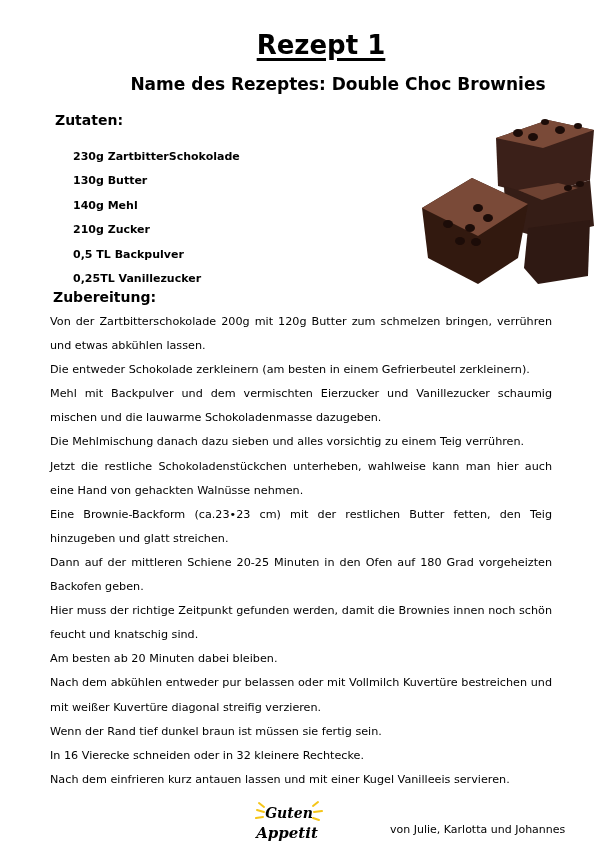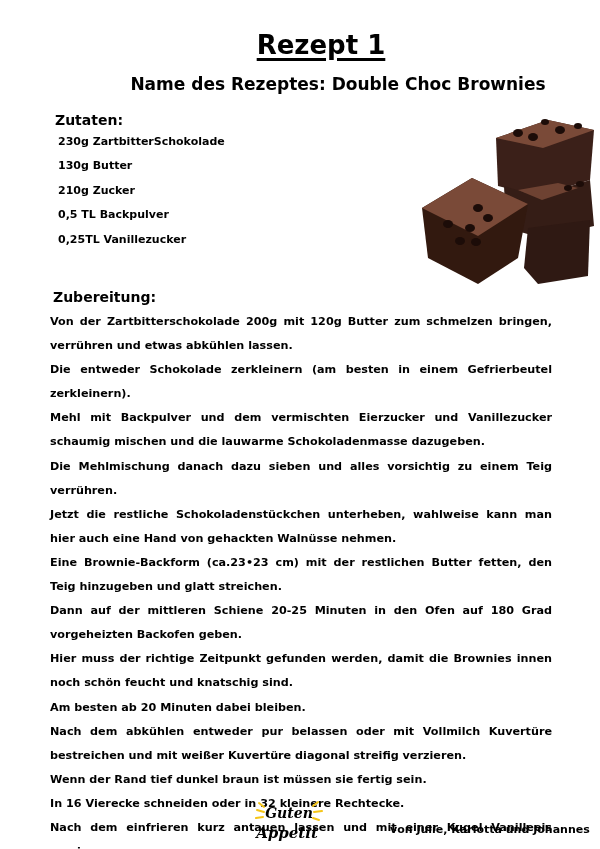--- a/index.html
+++ b/index.html
@@ -5,38 +5,39 @@
     html, body { margin:0; padding:0; background:#ffffff; }
     body { width:600px; height:849px; position:relative; overflow:hidden;
            font-family:"DejaVu Sans", sans-serif; color:#000; }
     .title { position:absolute; top:30px; left:0; width:600px; text-align:center;
              font-size:26px; font-weight:bold; text-decoration:underline; text-decoration-thickness:3px;
              text-underline-offset:4px;margin-left:21px; }
     .subtitle { position:absolute; top:74px; left:0; width:600px; text-align:center;
                 font-size:17px; font-weight:bold;padding-left:38px; }
     .section-h { position:absolute; font-size:14px; font-weight:bold; 
                  text-decoration-thickness:2px; text-underline-offset:2px; }
-    .ingredients { position:absolute; top:134px; left:58px; margin:0; padding:0; list-style:none; }
+    .ingredients { position:absolute; top:134px; left:58px; margin:15px; padding:0; list-style:none; }
     .ingredients li { font-size:11px; font-weight:bold; height:24.4px; line-height:16px; }
     .steps { position:absolute; top:310px; left:50px; width:502px; margin:0; padding:0; }
-    .steps p { margin:0; font-size:11.2px; font-weight:bold; line-height:24.1px; text-align:justify; }
+    .steps p { margin:0; font-size:11.2px; font-weight:normal; line-height:24.1px; text-align:justify; }
     .img { position:absolute; top:108px; left:418px; width:180px; height:178px; }
     .logo { position:absolute; top:800px; left:253px; width:72px; height:46px; }
-    .authors { position:absolute; top:823px; left:390px; font-size:11px; font-weight:bold; }
+    .authors { position:absolute; top:823px; left:390px; font-size:11px; font-weight:normal; }
   </style>
 </head>
 <body>
 
 <div class="title">Rezept 1</div>
 <div class="subtitle">Name des Rezeptes: Double Choc Brownies</div>
 
 <div class="section-h" style="top:112px;left:55px;">Zutaten:</div>
 <ul class="ingredients">
   <li>230g ZartbitterSchokolade</li>
   <li>130g Butter</li>
+  <li>140g Mehl</li>
   <li>210g Zucker</li>
   <li>0,5 TL Backpulver</li>
   <li>0,25TL Vanillezucker</li>
 </ul>
 
 <div class="img">
   <svg width="180" height="178" viewBox="0 0 180 178">
 
     <polygon points="78,30 130,12 176,22 172,72 120,88 80,78" fill="#3b2019"></polygon>
     <polygon points="78,30 130,12 176,22 125,40" fill="#7a4a38"></polygon>

